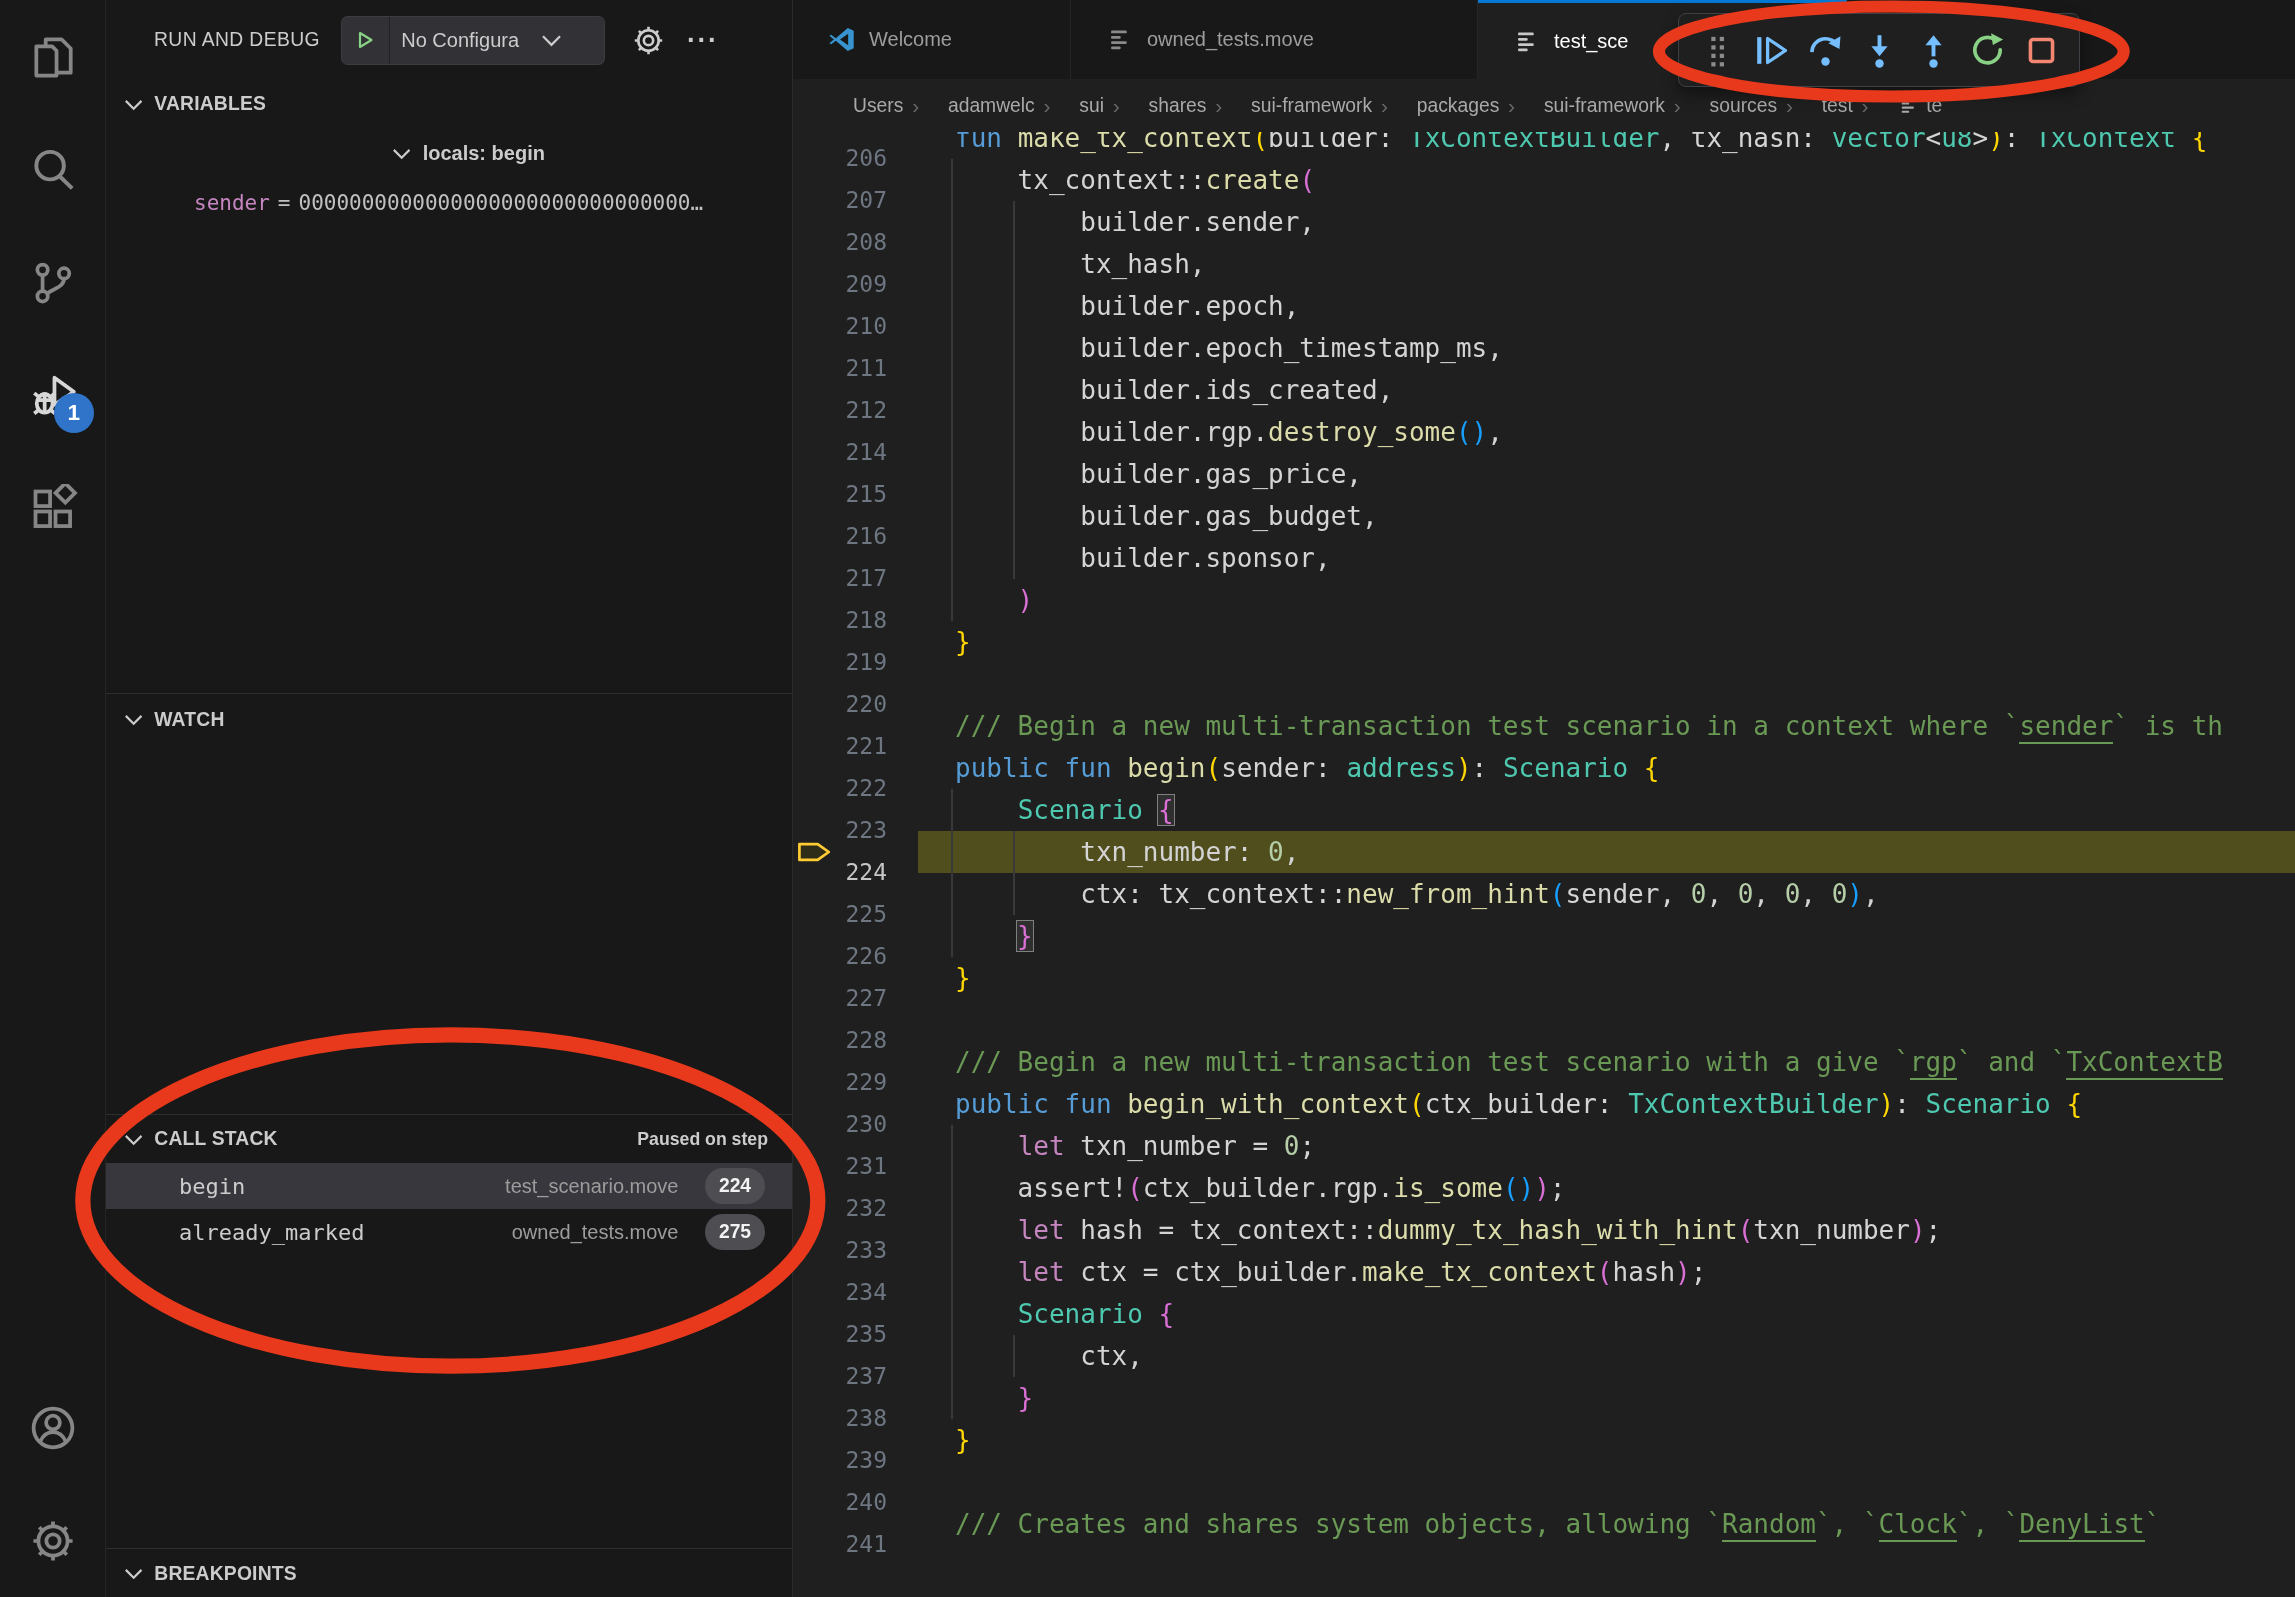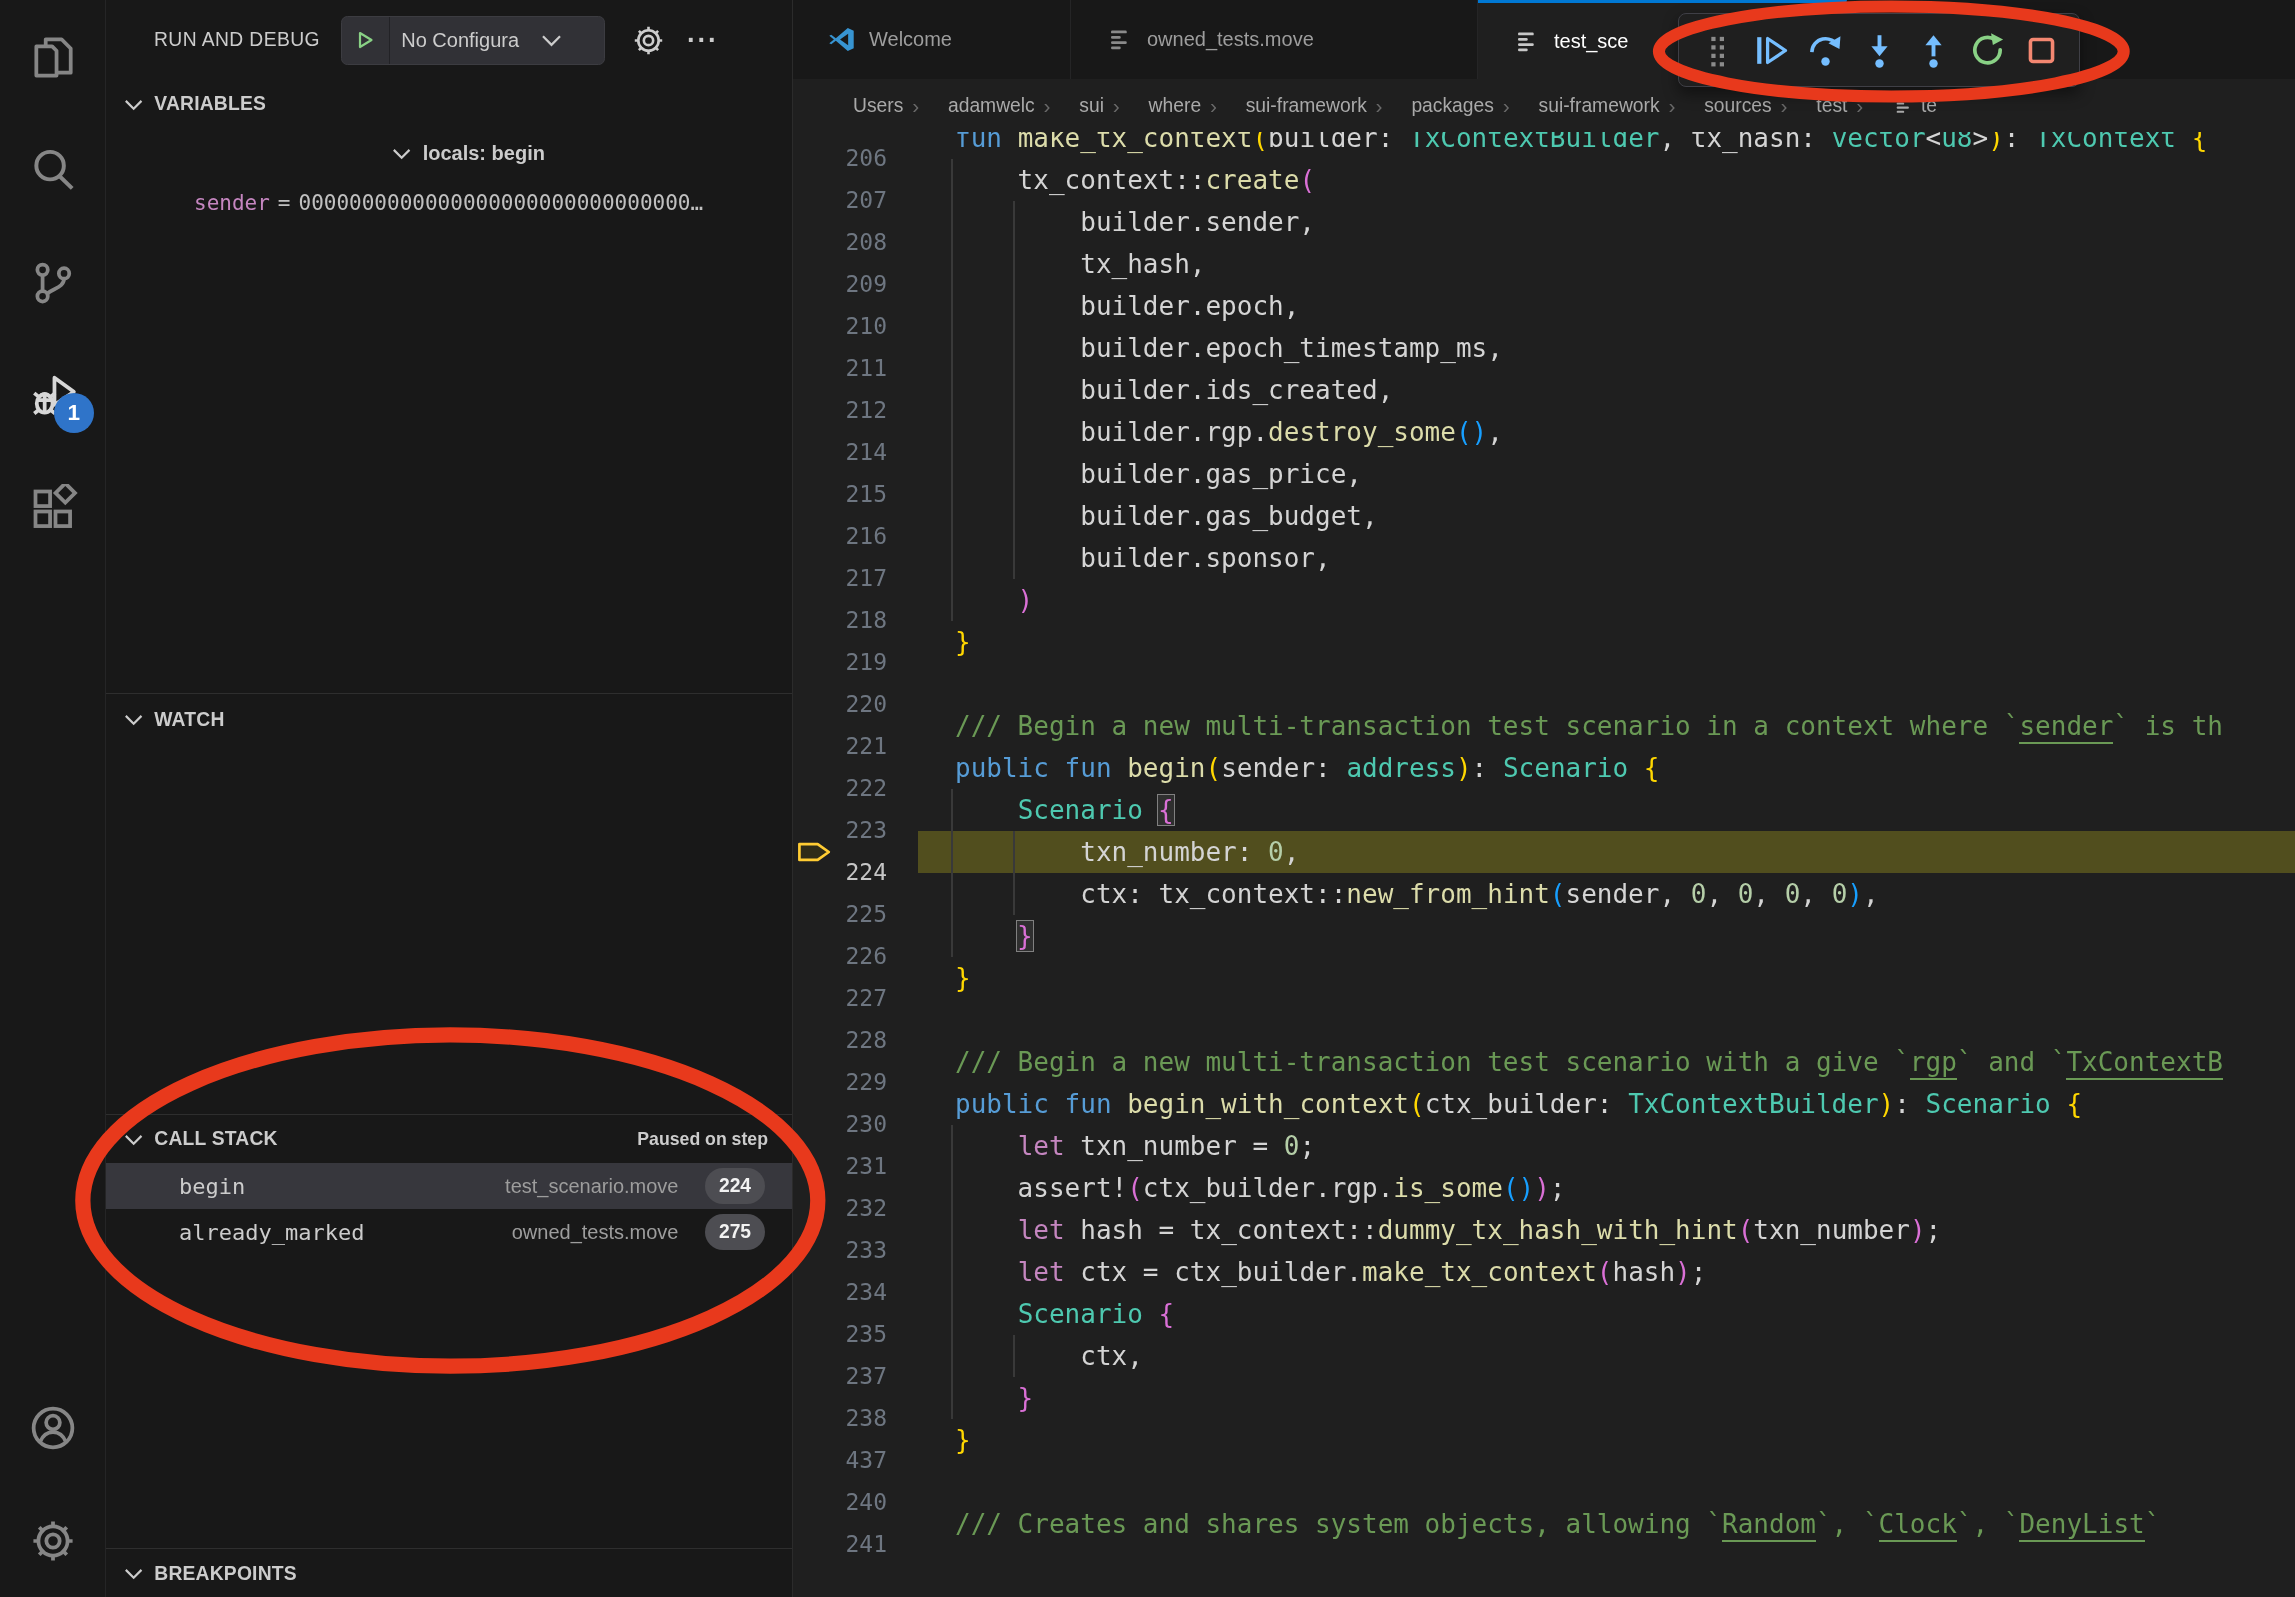--- a/index.html
+++ b/index.html
@@ -284,21 +284,21 @@
         <span class="tab-label">test_sce</span>
       </div>
     </div>
   <div id="breadcrumbs">
       <span class="bc-item">Users</span>
       <span class="bc-sep">›</span>
       <span class="bc-item">adamwelc</span>
       <span class="bc-sep">›</span>
       <span class="bc-item">sui</span>
       <span class="bc-sep">›</span>
-      <span class="bc-item">where</span>
+      <span class="bc-item">shares</span>
       <span class="bc-sep">›</span>
       <span class="bc-item">sui-framework</span>
       <span class="bc-sep">›</span>
       <span class="bc-item">packages</span>
       <span class="bc-sep">›</span>
       <span class="bc-item">sui-framework</span>
       <span class="bc-sep">›</span>
       <span class="bc-item">sources</span>
       <span class="bc-sep">›</span>
       <span class="bc-item">test</span>
@@ -502,21 +502,21 @@
         <div class="lc"><span class="guide" style="left: 33px;"></span><span class="guide" style="left: 95px;"></span><span class="tok" style="color: rgb(212, 212, 212);">        ctx,</span></div>
       </div>
       <div class="code-row">
         <div class="gutter">
           <span class="ln">238</span>
         </div>
         <div class="lc"><span class="guide" style="left: 33px;"></span><span class="tok" style="color: rgb(218, 112, 214);">    }</span></div>
       </div>
       <div class="code-row">
         <div class="gutter">
-          <span class="ln">437</span>
+          <span class="ln">239</span>
         </div>
         <div class="lc"><span class="tok" style="color: rgb(255, 215, 0);">}</span></div>
       </div>
       <div class="code-row">
         <div class="gutter">
           <span class="ln">240</span>
         </div>
         <div class="lc"></div>
       </div>
       <div class="code-row">

